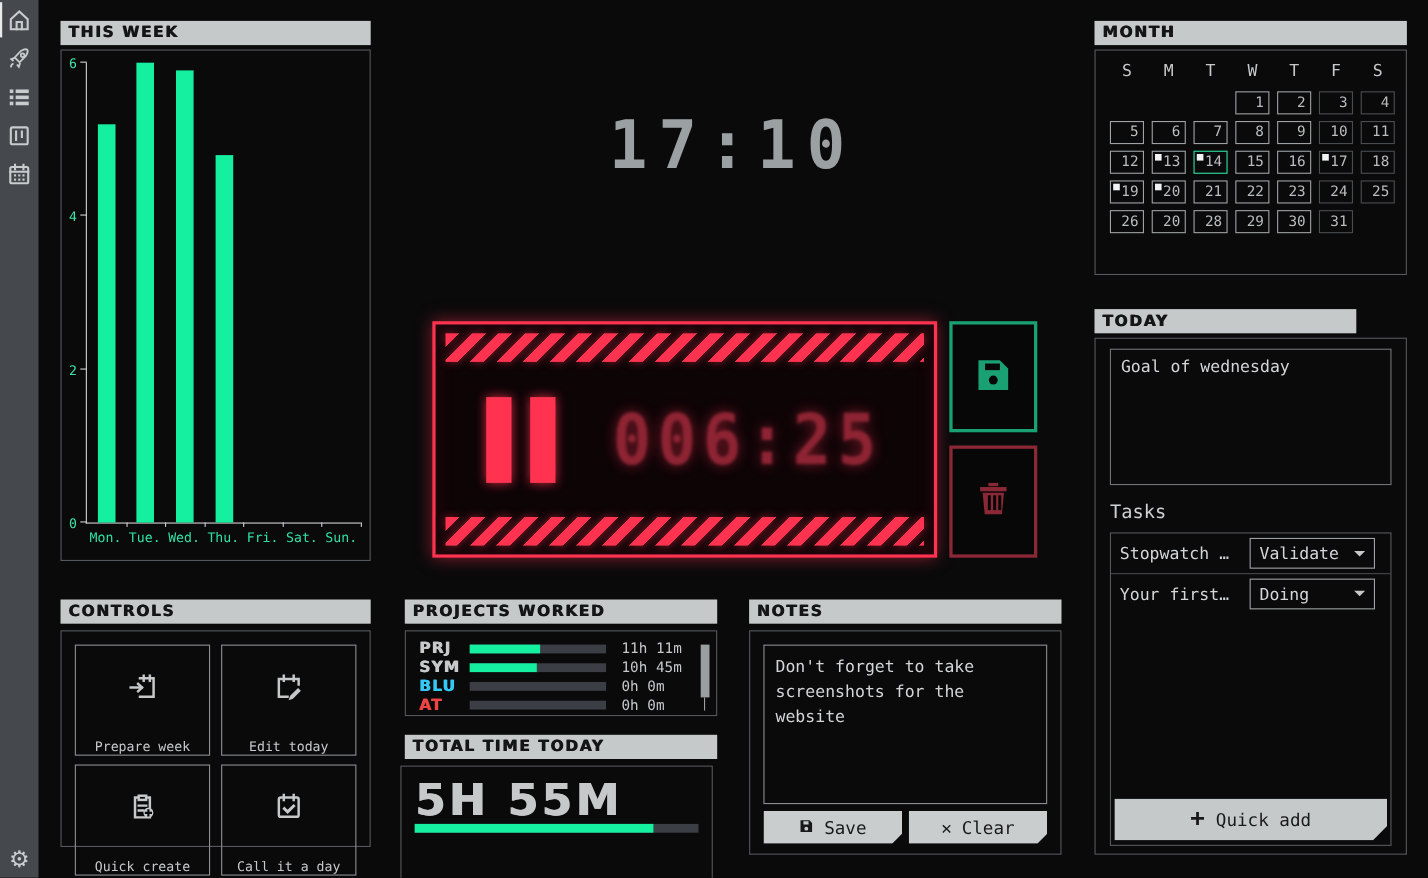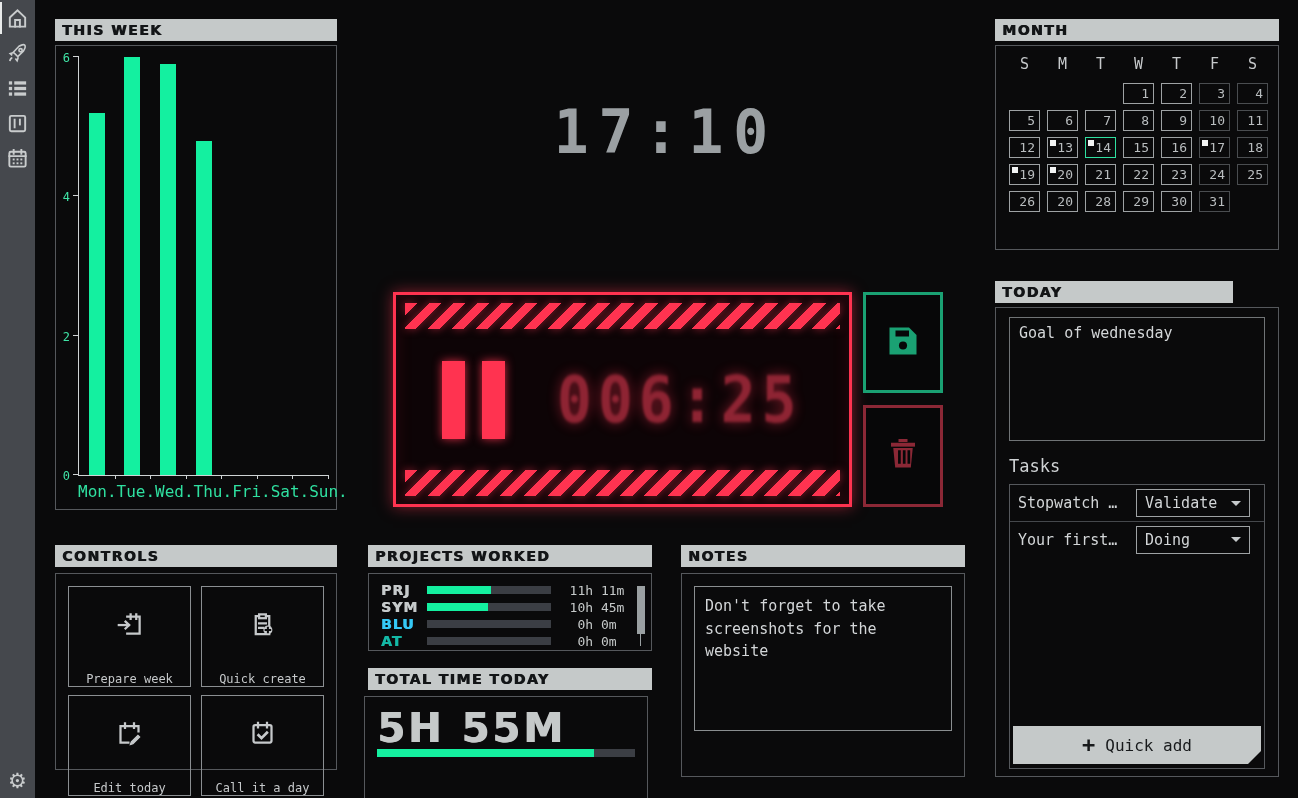--- a/index.html
+++ b/index.html
@@ -25,21 +25,21 @@
   
   .chart{position:absolute;inset:0;}
   .plot{position:absolute;left:22px;right:8px;top:11px;bottom:33px;
         border-left:1px solid #cfd3d4;border-bottom:1px solid #cfd3d4;}
   .bar{position:absolute;bottom:0;width:16px;background:#14f0a0;}
   .ytick{position:absolute;right:100%;width:6px;height:1px;background:#cfd3d4;}
   .ylab{position:absolute;right:calc(100% + 9px);transform:translateY(-6px);
         color:#3fe3a5;font-size:12px;}
   .xtick{position:absolute;top:100%;width:1px;height:4px;background:#cfd3d4;}
   .xlabs{position:absolute;left:22px;right:8px;bottom:13px;height:14px;display:flex;}
-  .xlabs span{flex:1;text-align:left;color:#2fe0a0;font-size:16px;}
+  .xlabs span{flex:1;text-align:center;color:#2fe0a0;font-size:12px;}
 
   
   .clock{position:absolute;left:390px;top:98px;width:552px;text-align:center;}
   .clock-time{font-size:58px;font-weight:bold;letter-spacing:10px;color:#9ba0a3;
               font-family:"DejaVu Sans Mono",monospace;transform:scaleY(1.05);}
   .clock-date{margin-top:14px;font-size:16px;letter-spacing:2px;color:#b4b8ba;}
 
   
   .timer{position:absolute;left:393px;top:292px;width:459px;height:215px;background:#0d0406;
          border:3px solid #ff3350;box-shadow:0 0 14px rgba(255,51,80,.5),inset 0 0 18px rgba(255,51,80,.12);
@@ -69,21 +69,21 @@
   .ctrl-btn svg{width:27px;height:27px;}
   .ctrl-btn span{font-size:12px;margin-top:24px;}
 
   
   .proj-rows{position:absolute;inset:0;padding:9px 22px 6px 12px;display:flex;flex-direction:column;gap:3px;}
   .proj-row{display:flex;align-items:center;height:14px;}
   .proj-code{width:46px;font-family:"DejaVu Sans",sans-serif;font-weight:900;font-size:14px;
              letter-spacing:1px;text-shadow:0.6px 0 0 currentColor;}
   .proj-bar{flex:1;height:8px;background:#3b3e44;margin-right:14px;position:relative;}
   .proj-fill{position:absolute;left:0;top:0;bottom:0;background:#14f0a0;}
-  .proj-time{width:64px;text-align:center;font-size:13px;color:#c5c9c9;}
+  .proj-time{width:64px;text-align:left;font-size:13px;color:#c5c9c9;}
   .proj-scroll{position:absolute;right:6px;top:12px;width:8px;height:48px;background:#9aa0a2;cursor:grab;}
   .proj-scroll::after{content:"";position:absolute;left:3px;top:100%;width:1px;height:12px;background:#9aa0a2;}
 
   
   .total-val{position:absolute;left:12px;top:8px;font-family:"DejaVu Sans",sans-serif;
              font-weight:900;font-size:40px;letter-spacing:3px;color:#c5c9c9;
              text-shadow:1px 0 0 #c5c9c9;}
   .total-bar{position:absolute;left:12px;right:12px;top:52px;height:8px;background:#3b3e44;}
   .total-fill{height:100%;background:#14f0a0;}
 
@@ -278,44 +278,44 @@
               <path d="M13 3v4M18 3v4"></path>
               <path d="M2.5 12.5h9"></path>
               <path d="M8.5 9.5l3.2 3-3.2 3"></path>
             </svg>
           </span>
           <span>Prepare week</span>
         </div>
         <div class="ctrl-btn">
           <span style="display:flex">
             <svg viewBox="0 0 24 24" fill="none" stroke="currentColor" stroke-width="2" stroke-linecap="square">
+              <path d="M20 10V5.5H4V20h7"></path>
+              <path d="M8 3v4M16 3v4"></path>
+              <path d="M13.5 19.5l6-6 1.6 1.6-6 6-2.4.8z" fill="currentColor" stroke-width="1"></path>
+            </svg>
+          </span>
+          <span>Edit today</span>
+        </div>
+        <div class="ctrl-btn">
+          <span style="display:flex">
+            <svg viewBox="0 0 24 24" fill="none" stroke="currentColor" stroke-width="2" stroke-linecap="square">
               <path d="M15.5 4.5H18v16H6v-16h2.5"></path>
               <rect x="9" y="3" width="6" height="3.4"></rect>
               <path d="M9 11h6M9 15h3.5"></path>
               <g>
                 <circle cx="16.8" cy="16.8" r="4" fill="currentColor" stroke="none"></circle>
                 <path d="M16.8 14.8v4M14.8 16.8h4" stroke="#0a0a0b" stroke-width="1.8"></path>
               </g>
             </svg>
           </span>
           <span>Quick create</span>
         </div>
         <div class="ctrl-btn">
           <span style="display:flex">
             <svg viewBox="0 0 24 24" fill="none" stroke="currentColor" stroke-width="2" stroke-linecap="square">
-              <path d="M20 10V5.5H4V20h7"></path>
-              <path d="M8 3v4M16 3v4"></path>
-              <path d="M13.5 19.5l6-6 1.6 1.6-6 6-2.4.8z" fill="currentColor" stroke-width="1"></path>
-            </svg>
-          </span>
-          <span>Edit today</span>
-        </div>
-        <div class="ctrl-btn">
-          <span style="display:flex">
-            <svg viewBox="0 0 24 24" fill="none" stroke="currentColor" stroke-width="2" stroke-linecap="square">
               <rect x="4" y="4.5" width="16" height="15.5" rx="1.5"></rect>
               <path d="M8 2.5v4M16 2.5v4"></path>
               <path d="M8.5 13.5l2.6 2.6 4.8-4.8" stroke-width="2.4"></path>
             </svg>
           </span>
           <span>Call it a day</span>
         </div>
       </div>
   </div>
 
@@ -337,41 +337,55 @@
           <span class="proj-time">10h 45m</span>
         </div>
         <div class="proj-row">
           <span class="proj-code" style="color:#35c8f5">BLU</span>
           <span class="proj-bar">
             <span class="proj-fill" style="width:0%"></span>
           </span>
           <span class="proj-time">0h 0m</span>
         </div>
         <div class="proj-row">
-          <span class="proj-code" style="color:#14b8a6">AT</span>
+          <span class="proj-code" style="color:#ef4444">AT</span>
           <span class="proj-bar">
             <span class="proj-fill" style="width:0%"></span>
           </span>
           <span class="proj-time">0h 0m</span>
         </div>
       </div>
     <div class="proj-scroll"></div>
   </div>
 
   <div class="phead" style="left:368px;top:668px;width:284px;">TOTAL TIME TODAY</div>
   <div class="pbox" style="left:364px;top:696px;width:284px;height:104px;">
     <div class="total-val">5H 55M</div>
     <div class="total-bar">
       <div class="total-fill" id="total-fill" style="width: 84%;"></div>
     </div>
   </div>
 
   <div class="phead" style="left:681px;top:545px;width:284px;">NOTES</div>
   <div class="pbox" style="left:681px;top:573px;width:284px;height:204px;">
     <textarea class="note-area" spellcheck="false" style="">Don't forget to take screenshots for the website</textarea>
+    <div class="note-btns">
+      <button class="gray-btn">
+        <span><svg viewBox="0 0 24 24" fill="#17191b">
+              <path d="M3 3h14l4 4v14H3z"></path>
+              <rect x="7.5" y="4.5" width="8" height="5" fill="#c9cdcd"></rect>
+              <circle cx="12" cy="16" r="3" fill="#c9cdcd"></circle>
+            </svg></span>
+        <span>Save</span>
+      </button>
+      <button class="gray-btn">
+        <span>✕</span>
+        <span>Clear</span>
+      </button>
+    </div>
   </div>
 
   <div class="phead" style="left:995px;top:19px;width:284px;">MONTH</div>
   <div class="pbox" style="left:995px;top:45px;width:284px;height:205px;">
     <div class="dow-row" id="dow-row">
         <span>S</span>
         <span>M</span>
         <span>T</span>
         <span>W</span>
         <span>T</span>

